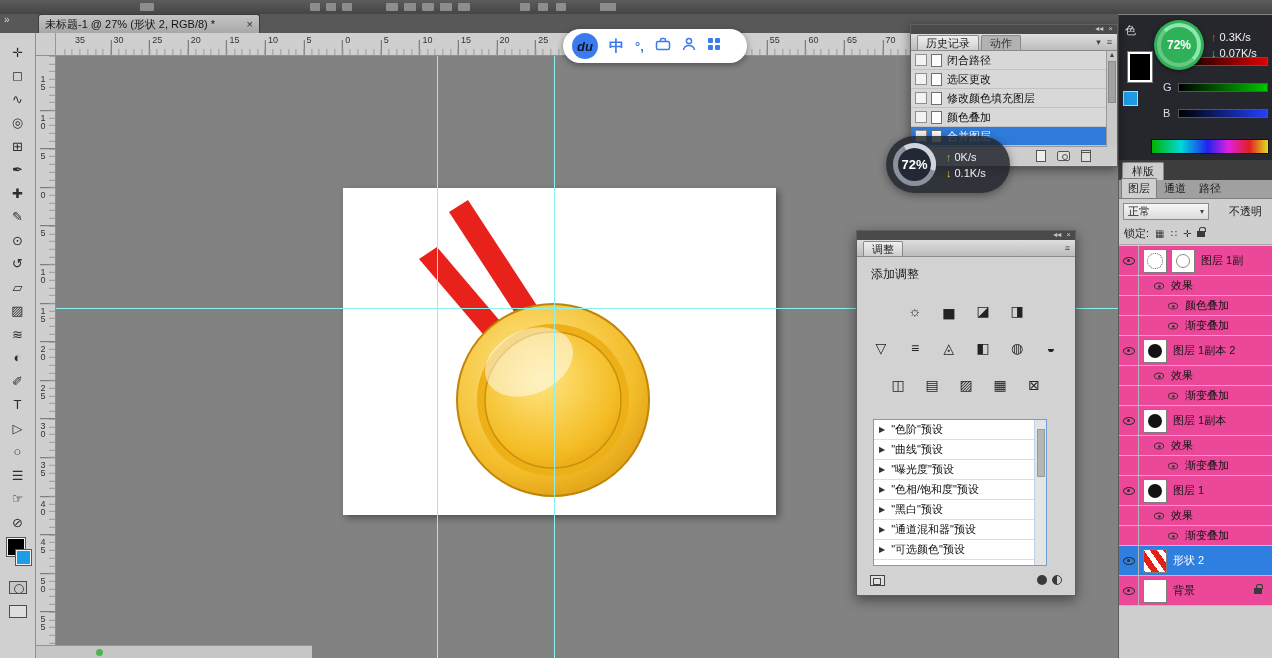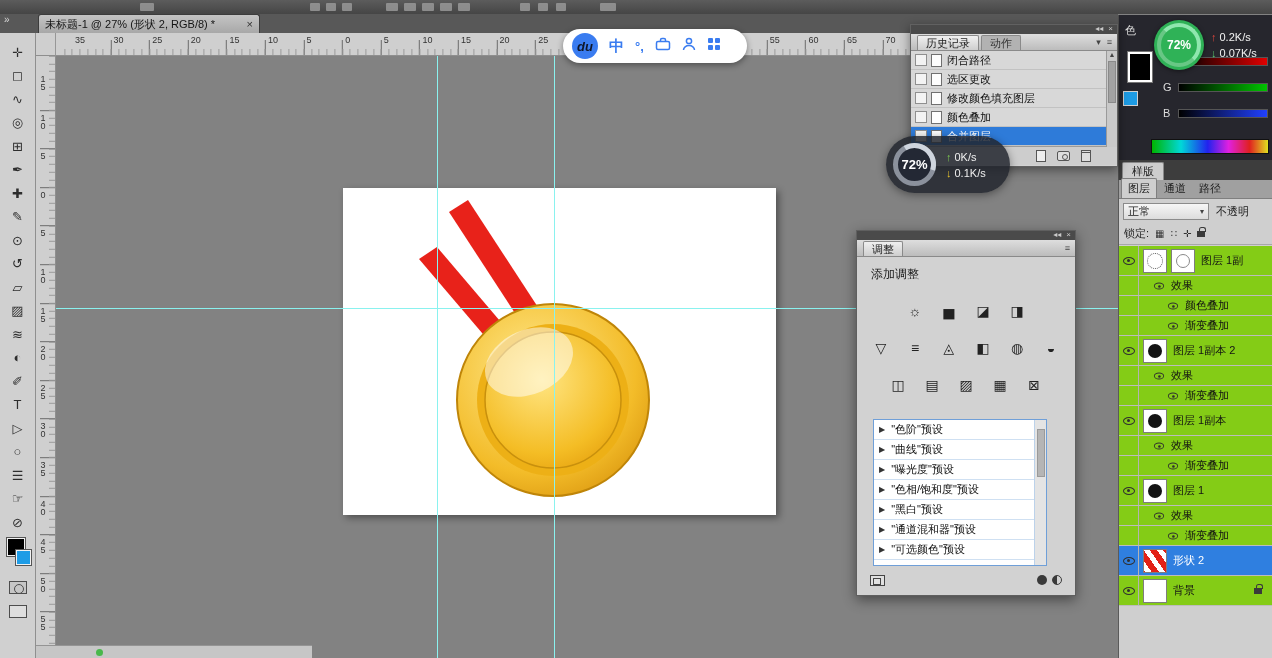--- a/index.html
+++ b/index.html
@@ -120,29 +120,29 @@
             background:linear-gradient(90deg,#00b400,#00d8d8 25%,#2222ee 48%,#e020e0 66%,#e02020 84%,#e0e020)}
 
   #swatchStrip{position:absolute;left:1118px;top:160px;width:154px;height:20px;background:#3d3d3d;z-index:3;border-left:1px solid #4c4c4c}
   .sw-tab{position:absolute;left:3px;top:2px;height:18px;padding:0 9px;background:#cdcdcd;border:1px solid #8a8a8a;border-bottom:none;
           border-radius:2px 2px 0 0;font-size:11px;color:#1d1d1d;line-height:17px}
 
   #layersPanel{position:absolute;left:1118px;top:180px;width:154px;height:478px;background:#cfcfcf;z-index:3;border-left:1px solid #5a5a5a}
   .ltabs{height:19px;display:flex;background:#a0a0a0;border-bottom:1px solid #7f7f7f;align-items:flex-end;padding-left:2px;gap:1px}
   .ltab{font-size:11px;padding:2px 6px;color:#222}
   .ltab.active{background:#cfcfcf;border:1px solid #7f7f7f;border-bottom:none;border-radius:2px 2px 0 0}
-  .blend-row{height:24px;display:flex;align-items:center;padding:0 4px;gap:7px}
+  .blend-row{height:24px;display:flex;align-items:center;padding:0 4px;gap:20px}
   .blend-select{width:86px;height:17px;background:linear-gradient(#f6f6f6,#dcdcdc);border:1px solid #8b8b8b;font-size:11px;color:#222;
                 display:flex;align-items:center;justify-content:space-between;padding:0 4px;flex:none}
   .blend-arrow{font-size:8px;color:#444}
   .opacity-label{font-size:11px;color:#222;white-space:nowrap;overflow:hidden}
   .lock-row{height:22px;display:flex;align-items:center;padding:0 5px;gap:6px;font-size:11px;color:#222;border-bottom:1px solid #a8a8a8}
   .lock-ico{font-size:10px;color:#333}
   #layerRows{position:absolute;left:0;right:0;top:66px;bottom:0;overflow:hidden}
-  .lrow{display:flex;align-items:center;border-bottom:1px solid #bcbcbc;background:#84cc16;padding-right:2px}
+  .lrow{display:flex;align-items:center;border-bottom:1px solid #bcbcbc;background:#ec4899;padding-right:2px}
   .lrow.layer{height:30px}
   .lrow.effects,.lrow.effect{height:20px}
   .lrow.sel{background:#2f7fe0}
   .eyecol{width:20px;align-self:stretch;border-right:1px solid #b3b3b3;display:flex;align-items:center;justify-content:center;flex:none}
   .eye{width:12px;height:8px;border:1px solid #2f2f2f;border-radius:50%;position:relative;display:inline-block}
   .eye::after{content:"";position:absolute;width:3px;height:3px;background:#2f2f2f;border-radius:50%;left:3.5px;top:1.5px}
   .small-eye{transform:scale(.85)}
   .ind-effects{width:14px;flex:none}
   .ind-effect{width:28px;flex:none}
   .thumb{width:24px;height:24px;background:#fff;border:1px solid #7e7e7e;position:relative;flex:none;margin-left:4px}
@@ -414,21 +414,21 @@
     </div>
   <div class="spectrum"></div>
 </div>
 
 <div id="cornerOverlay">
   <span class="cgauge">
     <span class="ring"></span>
     <span class="pct">72%</span>
   </span>
   <span class="corner-rows">
-    <span><span class="arr-up-r">↑</span><span>0.2K/s</span></span>
+    <span><span class="arr-up-r">↑</span><span>0.3K/s</span></span>
     <span><span class="arr-dn-g">↓</span><span>0.07K/s</span></span>
   </span>
 </div>
 
 <div id="swatchStrip">
   <span class="sw-tab">样版</span>
 </div>
 
 <div id="layersPanel">
   <div class="ltabs">

